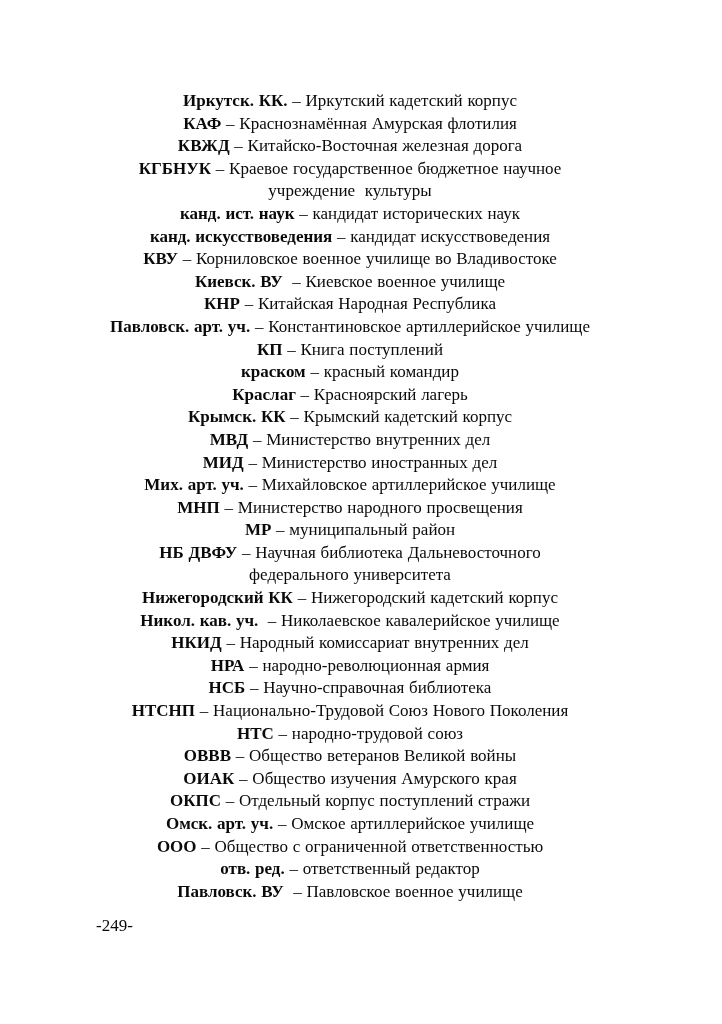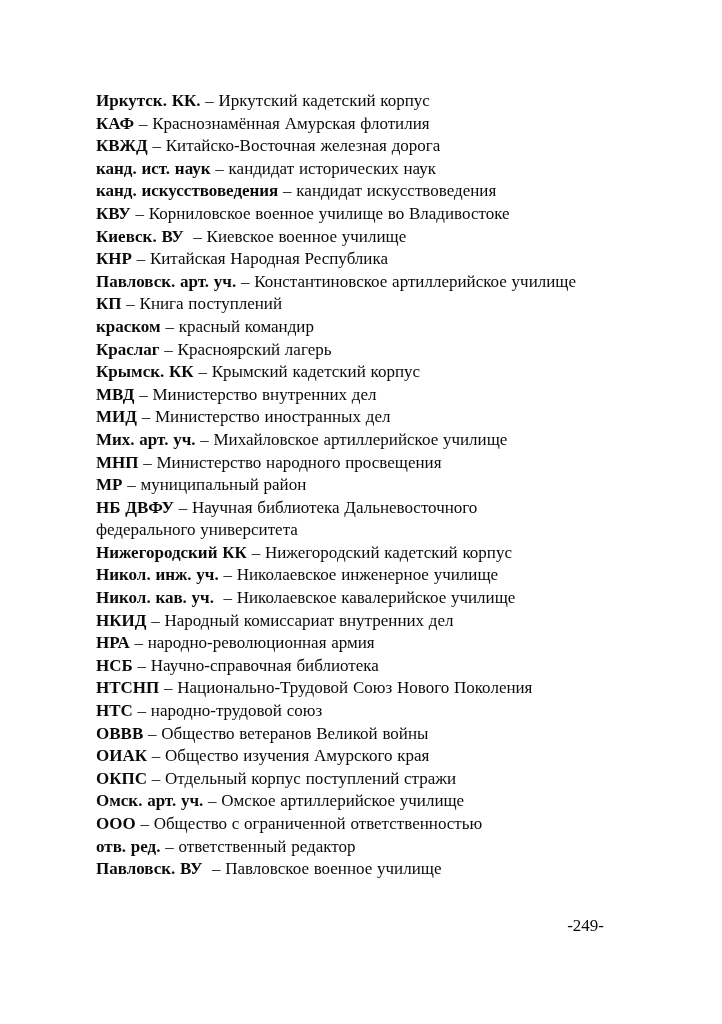--- a/index.html
+++ b/index.html
@@ -29,49 +29,52 @@
     top: 90px;
     width: 508px;
   }
   p.entry {
     margin: 0;
     padding: 0;
     font-size: 17px;
     line-height: 22.6px;
     white-space: pre-wrap;
     word-spacing: 0.5px;
+    text-align: center;
   }
   .term {
     font-weight: bold;
   }
   .def {
     font-weight: normal;
   }
   .page-number {
     position: absolute;
     left: 96px;
     top: 915px;
     width: 508px;
-    text-align: right;
+    text-align: left;
     font-size: 17px;
     line-height: 22.6px;
   }
 </style>
 </head>
 <body>
 
 <div class="page">
   <main class="content">
   <p class="entry"><b class="term">Иркутск. КК.</b><span class="def"> – Иркутский кадетский корпус</span></p>
 
 
   <p class="entry"><b class="term">КАФ</b><span class="def"> – Краснознамённая Амурская флотилия</span></p>
 
   <p class="entry"><b class="term">КВЖД</b><span class="def"> – Китайско-Восточная железная дорога</span></p>
 
+  <p class="entry"><b class="term">КГБНУК</b><span class="def"> – Краевое государственное бюджетное научное
+учреждение  культуры</span></p>
 
   <p class="entry"><b class="term">канд. ист. наук</b><span class="def"> – кандидат исторических наук</span></p>
 
   <p class="entry"><b class="term">канд. искусствоведения</b><span class="def"> – кандидат искусствоведения</span></p>
 
   <p class="entry"><b class="term">КВУ</b><span class="def"> – Корниловское военное училище во Владивостоке</span></p>
 
   <p class="entry"><b class="term">Киевск. ВУ</b><span class="def">  – Киевское военное училище</span></p>
 
   <p class="entry"><b class="term">КНР</b><span class="def"> – Китайская Народная Республика</span></p>
@@ -94,21 +97,20 @@
 
   <p class="entry"><b class="term">МНП</b><span class="def"> – Министерство народного просвещения</span></p>
 
   <p class="entry"><b class="term">МР</b><span class="def"> – муниципальный район</span></p>
 
   <p class="entry"><b class="term">НБ ДВФУ</b><span class="def"> – Научная библиотека Дальневосточного
 федерального университета</span></p>
 
   <p class="entry"><b class="term">Нижегородский КК</b><span class="def"> – Нижегородский кадетский корпус</span></p>
 
-  <p class="entry"><b class="term">Никол. инж. уч.</b><span class="def"> – Николаевское инженерное училище</span></p>
 
   <p class="entry"><b class="term">Никол. кав. уч.</b><span class="def">  – Николаевское кавалерийское училище</span></p>
 
   <p class="entry"><b class="term">НКИД</b><span class="def"> – Народный комиссариат внутренних дел</span></p>
 
   <p class="entry"><b class="term">НРА</b><span class="def"> – народно-революционная армия</span></p>
 
   <p class="entry"><b class="term">НСБ</b><span class="def"> – Научно-справочная библиотека</span></p>
 
   <p class="entry"><b class="term">НТСНП</b><span class="def"> – Национально-Трудовой Союз Нового Поколения</span></p>

